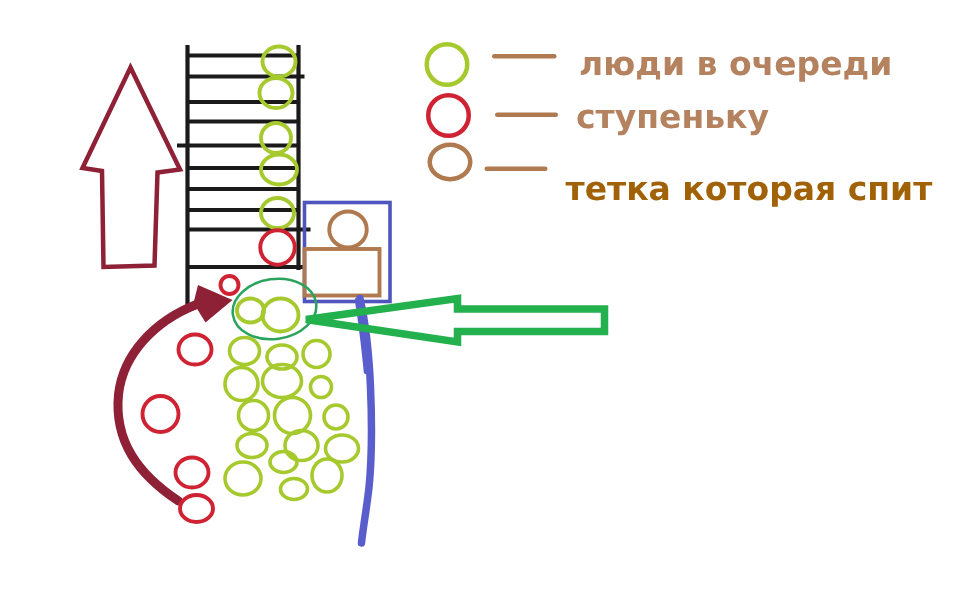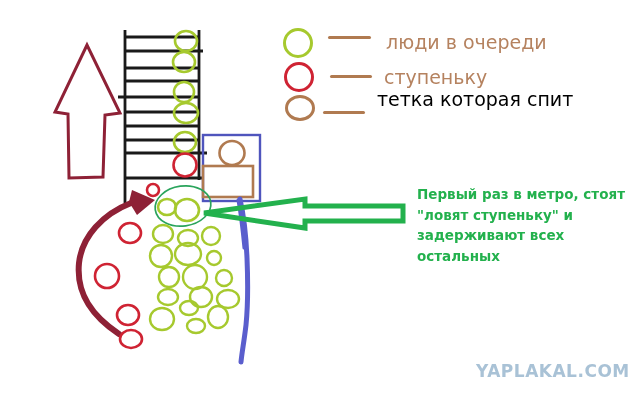--- a/index.html
+++ b/index.html
@@ -3,21 +3,21 @@
 <meta charset="utf-8">
 <style>
   html,body{margin:0;padding:0;background:#ffffff;}
   .stage{
     position:relative;width:640px;height:400px;background:#ffffff;overflow:hidden;
     font-family:"DejaVu Sans","Liberation Sans",sans-serif;
   }
   .drawing{position:absolute;left:0;top:0;}
   .legend-circle{position:absolute;border:3px solid #000;border-radius:50%;box-sizing:border-box;}
   .legend-line{position:absolute;height:3px;border-radius:2px;}
-  .legend-label{position:absolute;font-weight:normal;font-size:19px;white-space:nowrap;}
+  .legend-label{position:absolute;font-weight:bold;font-size:22px;white-space:nowrap;}
   .annotation{
     position:absolute;left:417px;top:184px;width:220px;
     font-weight:bold;font-size:13.5px;line-height:20.7px;white-space:pre-line;
   }
   .watermark{
     position:absolute;left:476px;top:361px;
     font-weight:bold;font-size:17px;letter-spacing:0.5px;white-space:nowrap;
   }
 </style>
 </head>
@@ -105,22 +105,17 @@
     <span class="legend-circle" style="left: 283px; top: 28px; width: 30px; height: 30px; border-color: rgb(166, 201, 46);"></span>
     <span class="legend-line" style="left: 328px; top: 36px; width: 43px; background: rgb(176, 122, 80);"></span>
     <span class="legend-label" style="left: 386px; top: 31px; color: rgb(181, 130, 95);">люди в очереди</span>
 
     <span class="legend-circle" style="left: 284px; top: 62px; width: 30px; height: 30px; border-color: rgb(207, 35, 51);"></span>
     <span class="legend-line" style="left: 330px; top: 75px; width: 42px; background: rgb(176, 122, 80);"></span>
     <span class="legend-label" style="left: 384px; top: 66px; color: rgb(181, 130, 95);">ступеньку</span>
 
     <span class="legend-circle" style="left: 285px; top: 95px; width: 30px; height: 26px; border-color: rgb(176, 122, 80);"></span>
     <span class="legend-line" style="left: 323px; top: 111px; width: 42px; background: rgb(176, 122, 80);"></span>
-    <span class="legend-label" style="left: 377px; top: 88px; color: #000000;">тетка которая спит</span>
+    <span class="legend-label" style="left: 377px; top: 114px; color: #a16207;">тетка которая спит</span>
   </div>
 
-  <div class="annotation" style="color: rgb(35, 177, 77);">Первый раз в метро, стоят
-"ловят ступеньку" и
-задерживают всех
-остальных</div>
 
-  <div class="watermark" style="color: rgb(169, 194, 214);">YAPLAKAL.COM</div>
 </div>
 
 </body></html>

